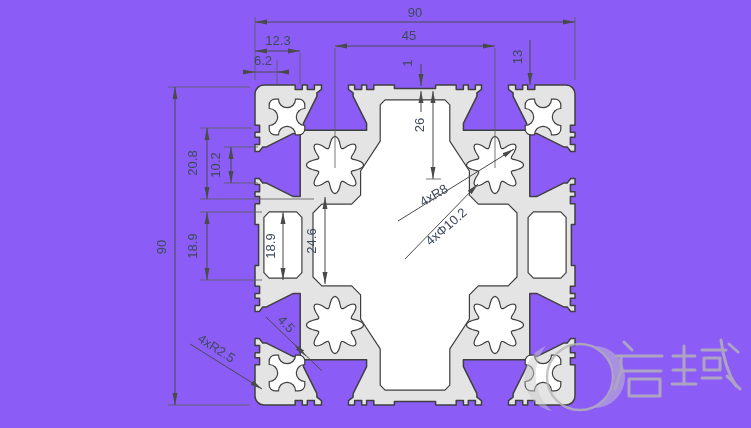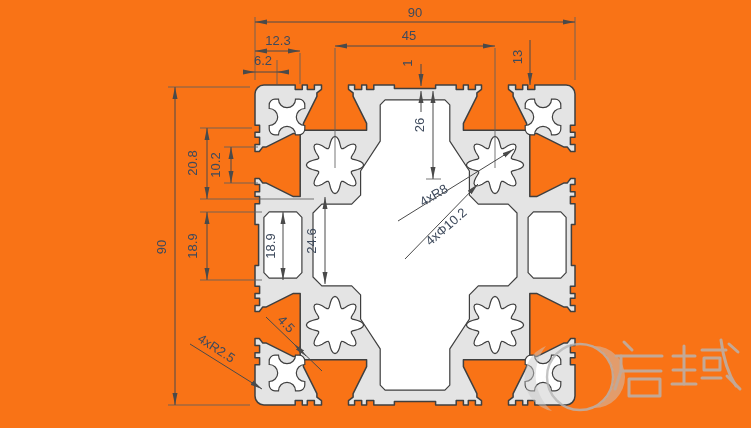--- a/index.html
+++ b/index.html
@@ -1,16 +1,16 @@
 <!DOCTYPE html>
 <html><head>
 <meta charset="utf-8">
 <style>
   html,body{margin:0;padding:0;background:#ffffff;}
-  .canvas{position:relative;width:751px;height:428px;background:#f97316;overflow:hidden;
+  .canvas{position:relative;width:751px;height:428px;background:#8b5cf6;overflow:hidden;
           font-family:"Liberation Sans", sans-serif;}
   svg{position:absolute;left:0;top:0;}
   text{font-family:"Liberation Sans", sans-serif;}
 </style>
 </head>
 <body>
 
 <div class="canvas">
   <svg id="drawing" width="751" height="428" viewBox="0 0 751 428">
     <defs>

